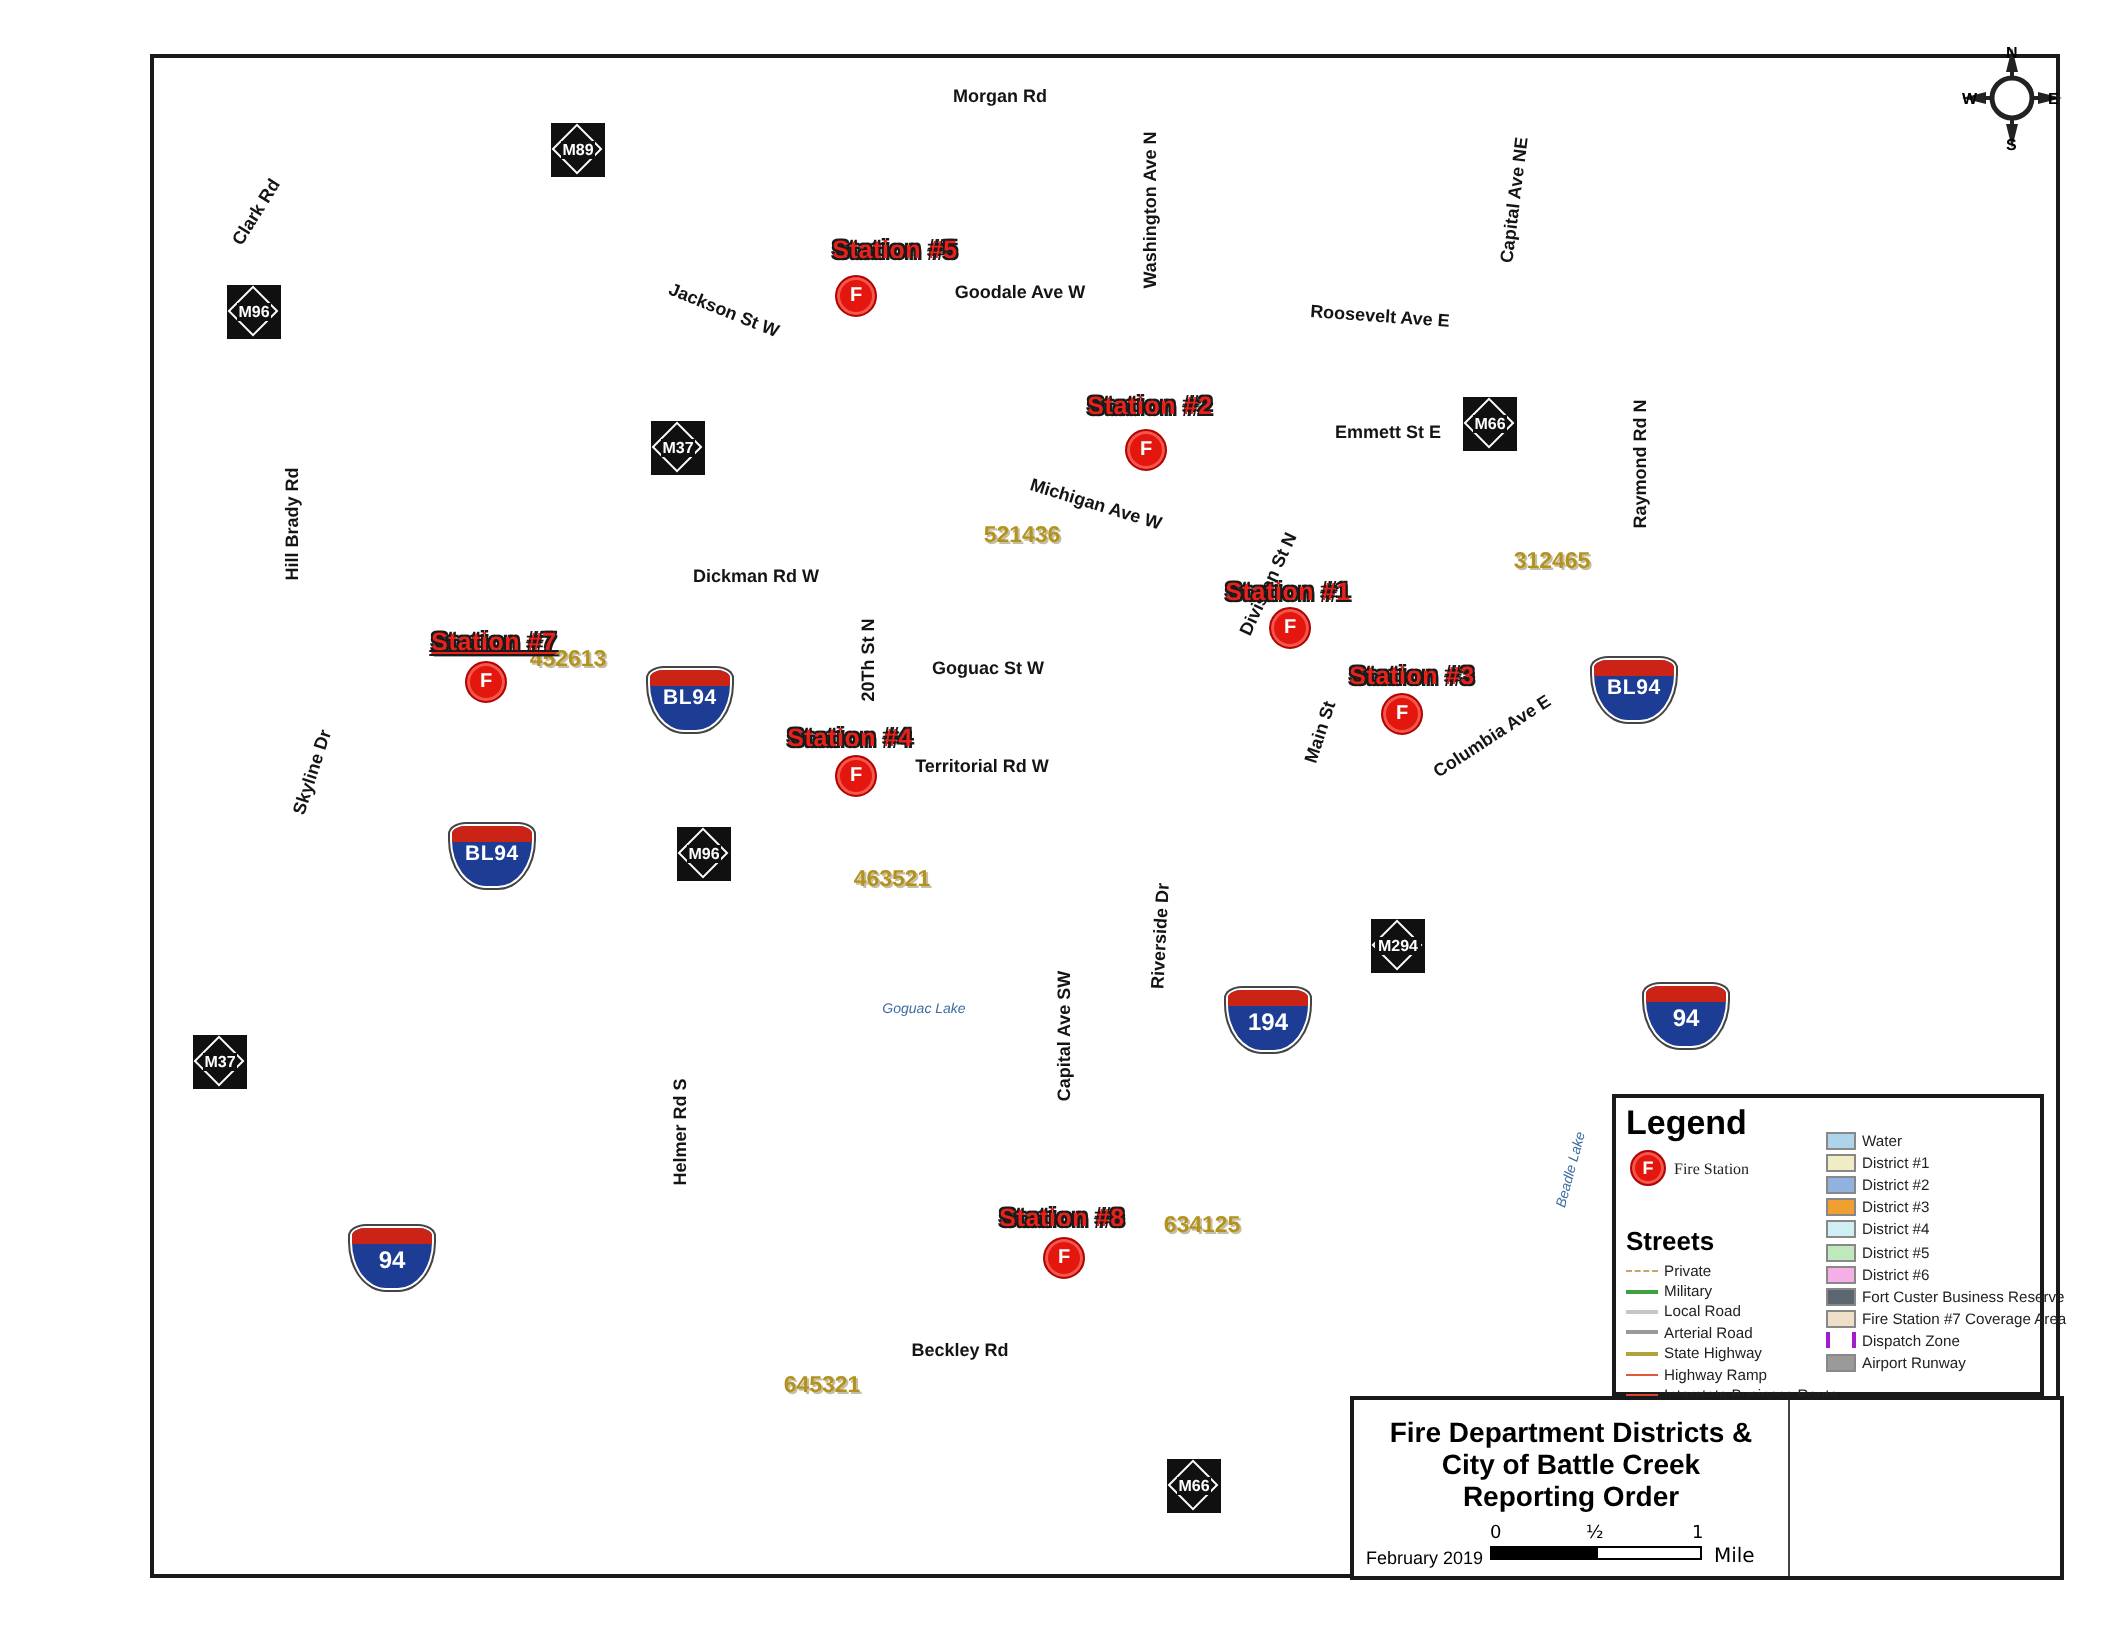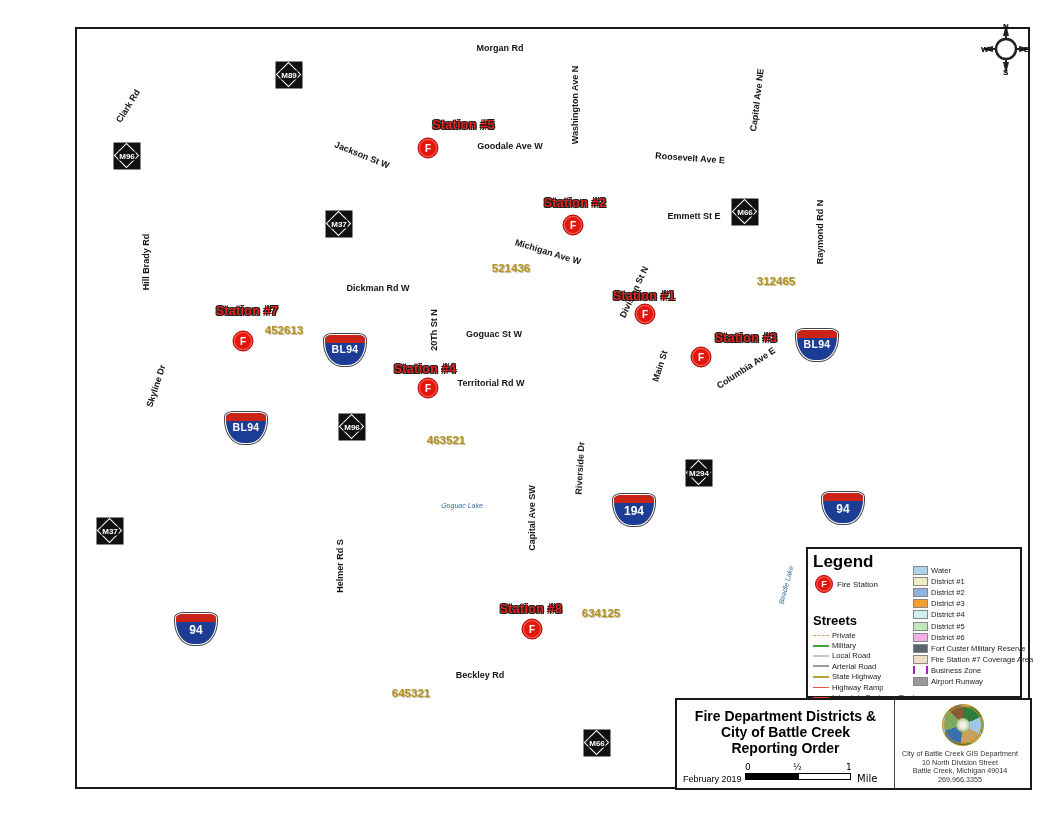--- a/index.html
+++ b/index.html
@@ -38,21 +38,21 @@
       font-weight:bold;font-size:12px;line-height:14px;}
   .shield-i.bl .t{top:7px;font-size:10.5px;letter-spacing:.3px;}
   
   #compass{position:absolute;left:975px;top:18px;width:62px;height:62px;z-index:50;}
   
   #legend{position:absolute;left:806px;top:547px;width:216px;height:151px;background:#fff;
       border:2px solid #1a1a1a;box-sizing:border-box;z-index:60;padding:3px 5px;}
   #legend .legend-title{font-weight:bold;font-size:17px;color:#000;}
   #legend .fire-row{display:flex;align-items:center;gap:4px;margin:3px 0 4px 2px;}
   #legend .fire-row .fire-ico{position:static;transform:none;width:16px;height:16px;font-size:9px;}
-  #legend .fire-row span.lbl{font-size:8px;color:#222;}
+  #legend .fire-row span.lbl{font-size:8px;color:#222;font-family:Liberation Serif, serif;}
   .legend-cols{display:flex;}
   .col-left{width:100px;}
   .col-right{width:106px;margin-top:-32px;}
   .streets-title{font-weight:bold;font-size:13px;margin:16px 0 2px 0;}
   .lrow{display:flex;align-items:center;gap:3px;height:10.4px;font-size:7.6px;color:#222;white-space:nowrap;}
   .lrow .sw-line{width:16px;height:0;border-top:2px solid #999;flex:0 0 auto;}
   .lrow .sw-fill{width:13px;height:7px;flex:0 0 auto;border:0.5px solid #888;}
   .arow{height:11.1px;}
   .sw-bracket{width:11px;height:8px;flex:0 0 auto;border:2px dashed #a21ccb;border-top:none;border-bottom:none;}
   
@@ -372,29 +372,29 @@
       <div class="road-label" style="left: 340px; top: 566px; --r: -90deg;">Helmer Rd S</div>
       <div class="road-label" style="left: 480px; top: 675px; --r: 0deg;">Beckley Rd</div>
       <div class="road-label lake-label" style="left: 462px; top: 505px; --r: 0deg;">Goguac Lake</div>
       <div class="road-label lake-label" style="left: 786px; top: 585px; --r: -75deg;">Beadle Lake</div>
       <div class="code-label" style="left: 511px; top: 268px;">521436</div>
       <div class="code-label" style="left: 776px; top: 281px;">312465</div>
       <div class="code-label" style="left: 284px; top: 330px;">452613</div>
       <div class="code-label" style="left: 446px; top: 440px;">463521</div>
       <div class="code-label" style="left: 601px; top: 613px;">634125</div>
       <div class="code-label" style="left: 411px; top: 693px;">645321</div>
-      <div class="station-label" style="left: 446px; top: 125px; padding-left: 35px;">Station #5</div>
+      <div class="station-label" style="left: 430px; top: 125px; padding-left: 35px;">Station #5</div>
       <div class="fire-marker" style="left: 428px; top: 148px;">F</div>
       <div class="station-label" style="left: 575px; top: 203px;">Station #2</div>
       <div class="fire-marker" style="left: 573px; top: 225px;">F</div>
       <div class="station-label" style="left: 644px; top: 296px;">Station #1</div>
       <div class="fire-marker" style="left: 645px; top: 314px;">F</div>
-      <div class="station-label" style="left: 706px; top: 338px; margin-left: 40px;">Station #3</div>
+      <div class="station-label" style="left: 706px; top: 338px;">Station #3</div>
       <div class="fire-marker" style="left: 701px; top: 357px;">F</div>
-      <div class="station-label" style="left: 247px; top: 311px;">Station #7</div>
+      <div class="station-label" style="left: 247px; top: 321px; text-decoration: underline;">Station #7</div>
       <div class="fire-marker" style="left: 243px; top: 341px;">F</div>
       <div class="station-label" style="left: 425px; top: 369px;">Station #4</div>
       <div class="fire-marker" style="left: 428px; top: 388px;">F</div>
       <div class="station-label" style="left: 531px; top: 609px;">Station #8</div>
       <div class="fire-marker" style="left: 532px; top: 629px;">F</div>
       <div class="shield-m" style="left: 289px; top: 75px;">
         <span class="dia"></span>
         <span class="t">M89</span>
       </div>
       <div class="shield-m" style="left: 127px; top: 156px;">
@@ -535,29 +535,29 @@
           <div class="lrow arow">
             <span class="sw-fill" style="background: rgb(191, 232, 188);"></span>
             <span>District #5</span>
           </div>
           <div class="lrow arow">
             <span class="sw-fill" style="background: rgb(246, 174, 230);"></span>
             <span>District #6</span>
           </div>
           <div class="lrow arow">
             <span class="sw-fill" style="background: rgb(92, 102, 112);"></span>
-            <span>Fort Custer Military Reserve</span>
+            <span>Fort Custer Business Reserve</span>
           </div>
           <div class="lrow arow">
             <span class="sw-fill" style="background: rgb(239, 223, 200);"></span>
             <span>Fire Station #7 Coverage Area</span>
           </div>
           <div class="lrow arow">
             <span class="sw-bracket" style="border-color: rgb(162, 28, 203);"></span>
-            <span>Business Zone</span>
+            <span>Dispatch Zone</span>
           </div>
           <div class="lrow arow">
             <span class="sw-fill" style="background: rgb(154, 154, 154);"></span>
             <span>Airport Runway</span>
           </div>
         </div>
     </div>
   </div>
 
   <div id="titleblock">
@@ -573,24 +573,15 @@
           <span class="nh">½</span>
           <span class="n1">1</span>
         </div>
         <div class="bar">
             <span class="blk"></span>
           </div>
         <span class="unit">Mile</span>
       </div>
       <div id="tb-date">February 2019</div>
     </div>
-    <div id="tb-right">
-      <div id="seal"></div>
-      <div id="tb-org">
-          <div>City of Battle Creek GIS Department</div>
-          <div>10 North Division Street</div>
-          <div>Battle Creek, Michigan 49014</div>
-          <div>269.966.3355</div>
-        </div>
-    </div>
   </div>
 
 </div>
 
 </body></html>

